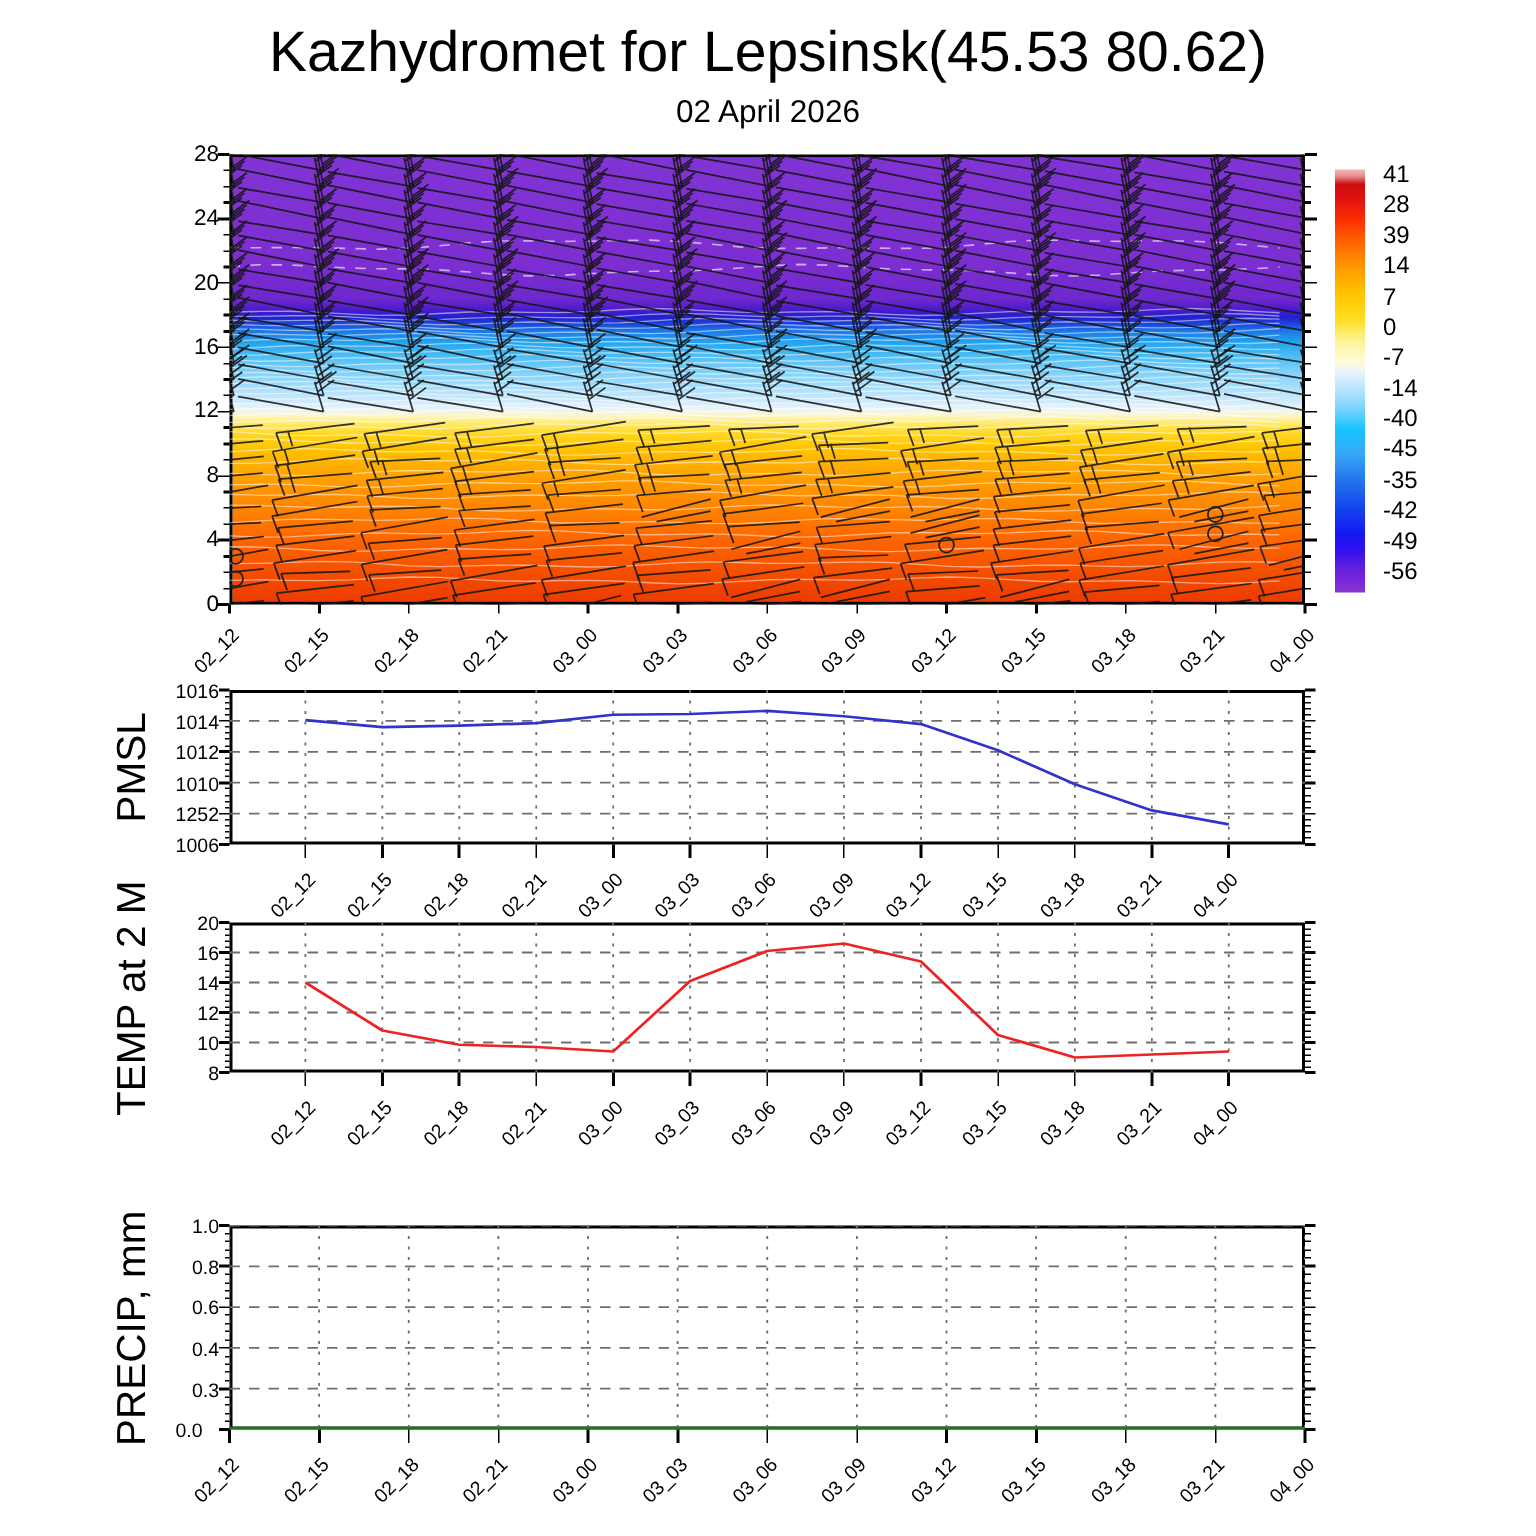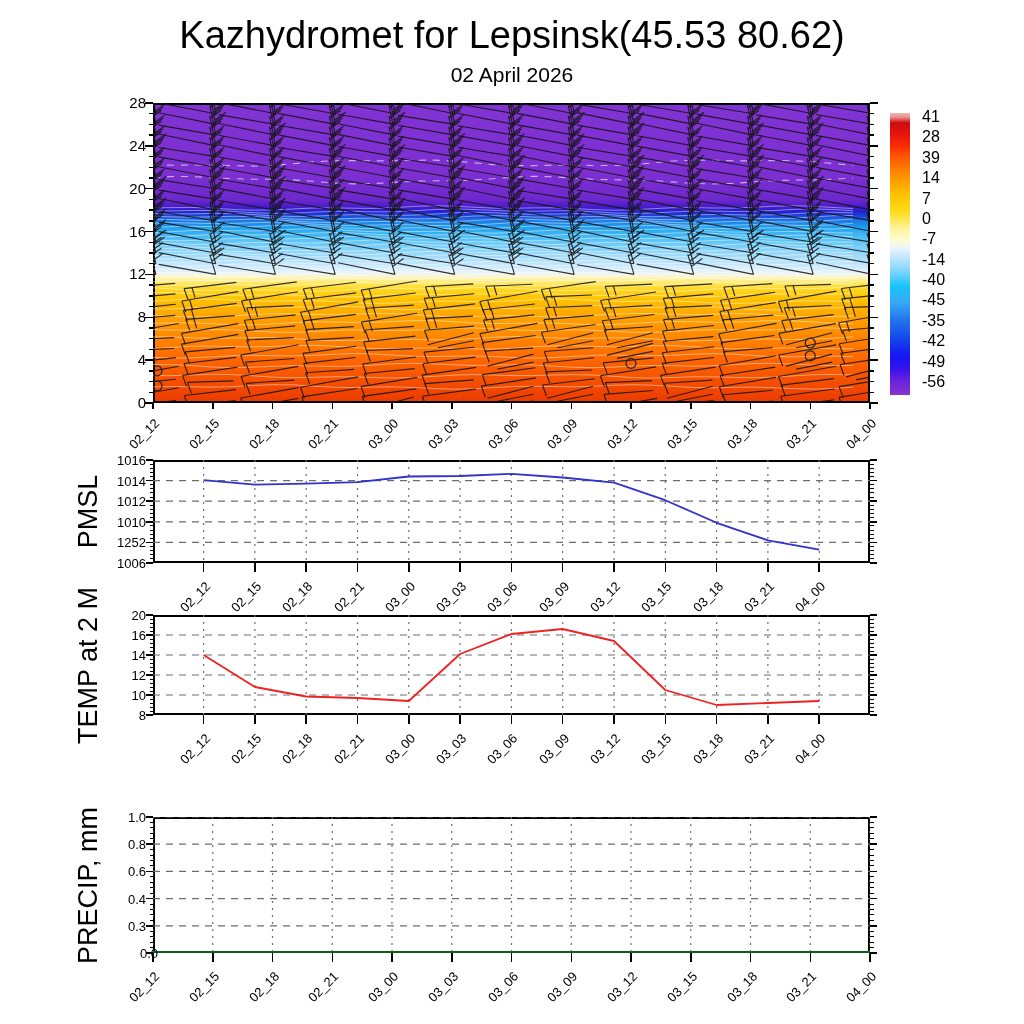--- a/index.html
+++ b/index.html
@@ -789,21 +789,21 @@
       <line x1="717" y1="0" x2="717" y2="136" stroke="#6e6e6e" stroke-width="1.2" stroke-dasharray="2,5"></line>
       <line x1="0" y1="108.80000000000001" x2="717" y2="108.80000000000001" stroke="#6e6e6e" stroke-width="1.2" stroke-dasharray="7,6"></line>
       <line x1="0" y1="81.6" x2="717" y2="81.6" stroke="#6e6e6e" stroke-width="1.2" stroke-dasharray="7,6"></line>
       <line x1="0" y1="54.400000000000006" x2="717" y2="54.400000000000006" stroke="#6e6e6e" stroke-width="1.2" stroke-dasharray="7,6"></line>
       <line x1="0" y1="27.199999999999996" x2="717" y2="27.199999999999996" stroke="#6e6e6e" stroke-width="1.2" stroke-dasharray="7,6"></line>
       <line x1="0" y1="0" x2="717" y2="0" stroke="#6e6e6e" stroke-width="1.2" stroke-dasharray="7,6"></line>
       <line x1="0" y1="135" x2="717" y2="135" stroke="#1a7a1a" stroke-width="1.6"></line>
     </svg>
     <div class="tick" style="left: 146px; top: 952.25px; width: 7px; height: 1.5px;"></div>
     <div class="tick" style="left: 870px; top: 952.25px; width: 7px; height: 1.5px;"></div>
-    <div class="num" style="left: 112px; top: 946px; width: 46px;">0.0</div>
+    <div class="num" style="left: 89px; top: 946px; width: 46px;">0.0</div>
     <div class="tick" style="left: 149.5px; top: 947.06px; width: 3.5px; height: 1px;"></div>
     <div class="tick" style="left: 870px; top: 947.06px; width: 3.5px; height: 1px;"></div>
     <div class="tick" style="left: 149.5px; top: 941.62px; width: 3.5px; height: 1px;"></div>
     <div class="tick" style="left: 870px; top: 941.62px; width: 3.5px; height: 1px;"></div>
     <div class="tick" style="left: 149.5px; top: 936.18px; width: 3.5px; height: 1px;"></div>
     <div class="tick" style="left: 870px; top: 936.18px; width: 3.5px; height: 1px;"></div>
     <div class="tick" style="left: 149.5px; top: 930.74px; width: 3.5px; height: 1px;"></div>
     <div class="tick" style="left: 870px; top: 930.74px; width: 3.5px; height: 1px;"></div>
     <div class="tick" style="left: 146px; top: 925.05px; width: 7px; height: 1.5px;"></div>
     <div class="tick" style="left: 870px; top: 925.05px; width: 7px; height: 1.5px;"></div>

